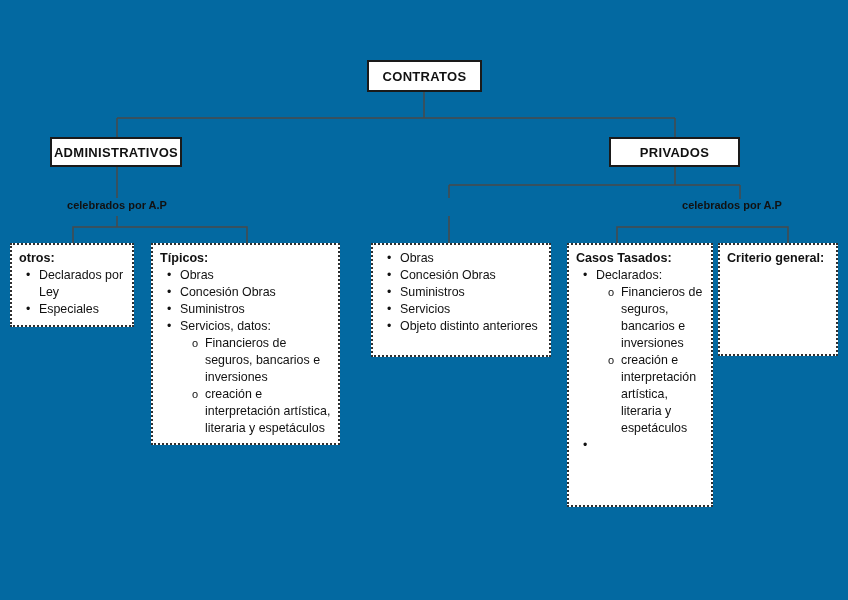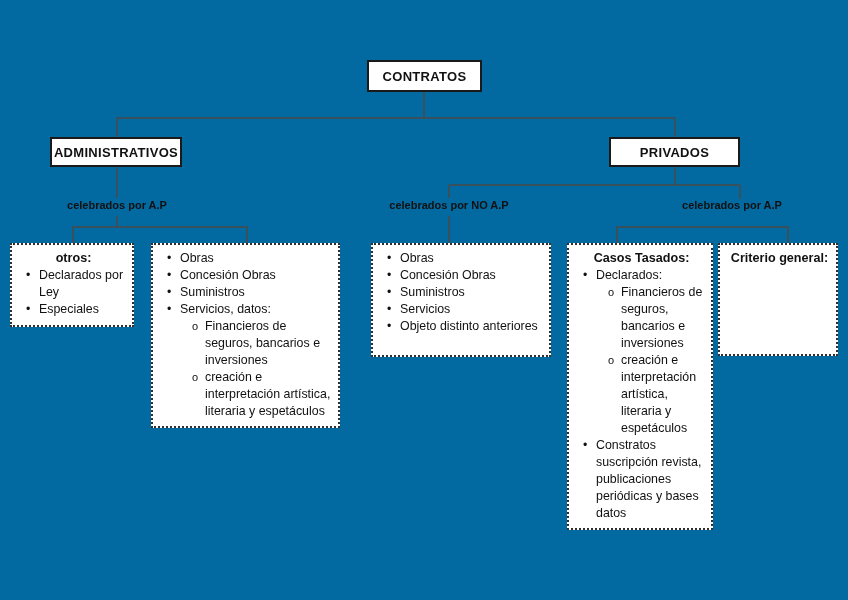--- a/index.html
+++ b/index.html
@@ -41,21 +41,21 @@
     box-sizing:border-box;
     padding:5px 4px 6px 6px;
     font-size:12.4px;line-height:17px;
   }
   #box-otros{left:10px;width:124px;min-height:84px;}
   #box-tipicos{left:151px;width:189px;min-height:177px;}
   #box-privados-todo{left:371px;width:180px;min-height:114px;}
   #box-casos{left:567px;width:146px;min-height:264px;}
   #box-criterio{left:718px;width:120px;min-height:113px;}
 
-  .boxtitle{font-weight:bold;font-size:12.6px;margin:0 0 0 1px;text-align:center;}
+  .boxtitle{font-weight:bold;font-size:12.6px;margin:0 0 0 1px;}
   .boxbody{margin-top:0;}
   .li{display:flex;align-items:flex-start;}
   .li .bullet{flex:none;width:13px;text-align:left;}
   .li.lvl1{margin-left:8px;}
   .li.lvl2{margin-left:33px;}
   .li.lvl2 .bullet{font-size:11px;line-height:17px;}
   .litext{flex:1;}
   #box-privados-todo .litext{white-space:nowrap;}
 </style>
 </head>
@@ -87,38 +87,38 @@
 
   <div class="node" id="node-administrativos">
     <span>ADMINISTRATIVOS</span>
   </div>
 
   <div class="node" id="node-privados">
     <span>PRIVADOS</span>
   </div>
 
   <div class="group-label" id="label-admin-ap">celebrados por A.P</div>
-  <div class="group-label" id="label-priv-no-ap">celebrados por NO A.P</div>
   <div class="group-label" id="label-priv-ap">celebrados por A.P</div>
 
   <div class="dashedbox" id="box-otros">
     <div class="boxtitle">otros:</div>
     <div class="boxbody">
         <div class="li lvl1">
           <span class="bullet">•</span>
           <span class="litext">Declarados por Ley</span>
         </div>
         <div class="li lvl1">
           <span class="bullet">•</span>
           <span class="litext">Especiales</span>
         </div>
       </div>
   </div>
 
   <div class="dashedbox" id="box-tipicos">
+    <div class="boxtitle">Típicos:</div>
     <div class="boxbody">
         <div class="li lvl1">
           <span class="bullet">•</span>
           <span class="litext">Obras</span>
         </div>
         <div class="li lvl1">
           <span class="bullet">•</span>
           <span class="litext">Concesión Obras</span>
         </div>
         <div class="li lvl1">
@@ -175,21 +175,20 @@
         <div class="li lvl2">
           <span class="bullet">o</span>
           <span class="litext">Financieros de seguros, bancarios e inversiones</span>
         </div>
         <div class="li lvl2">
           <span class="bullet">o</span>
           <span class="litext">creación e interpretación artística, literaria y espetáculos</span>
         </div>
         <div class="li lvl1">
           <span class="bullet">•</span>
-          <span class="litext">Constratos suscripción revista, publicaciones periódicas y bases datos</span>
         </div>
       </div>
   </div>
 
   <div class="dashedbox" id="box-criterio">
     <div class="boxtitle">Criterio general:</div>
   </div>
 
 </div>
 

